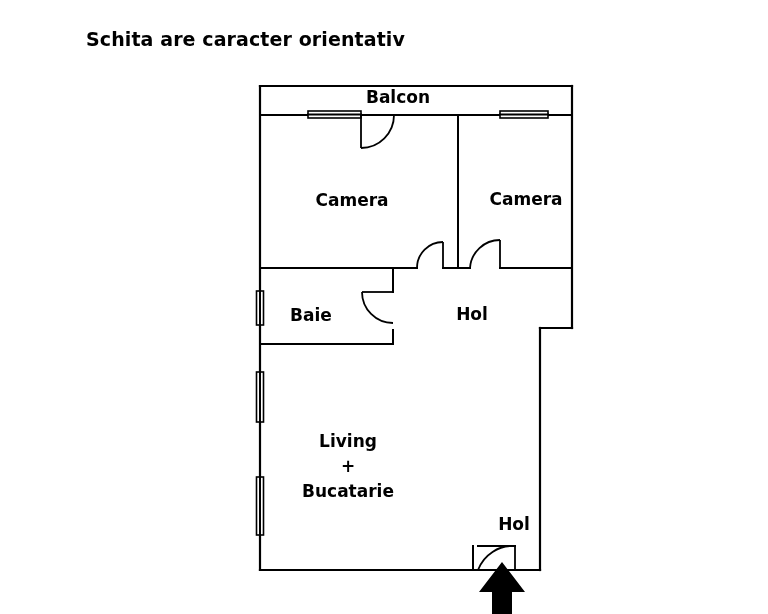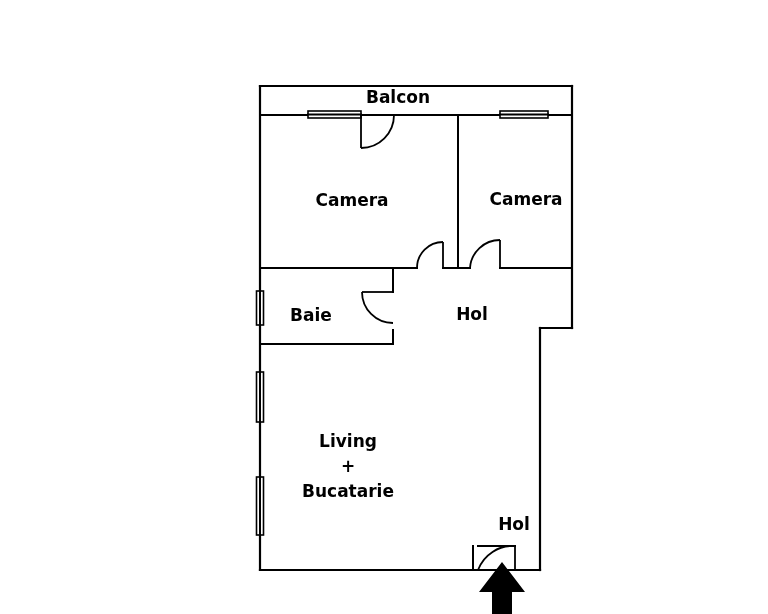--- a/index.html
+++ b/index.html
@@ -78,20 +78,21 @@
   .entry-arrow {
     fill: #000000;
     stroke: none;
   }
 </style>
 </head>
 <body>
 
 <div id="plan-root">
 
+  <div id="plan-title">Schita are caracter orientativ</div>
 
   <svg id="floorplan-svg" viewBox="0 0 768 614">
 
     <g>
 
       <path class="wall" d="M 260 86 L 572 86"></path>
 
       <path class="wall" d="M 572 86 L 572 328"></path>
 
       <path class="wall" d="M 572 328 L 540 328"></path>

